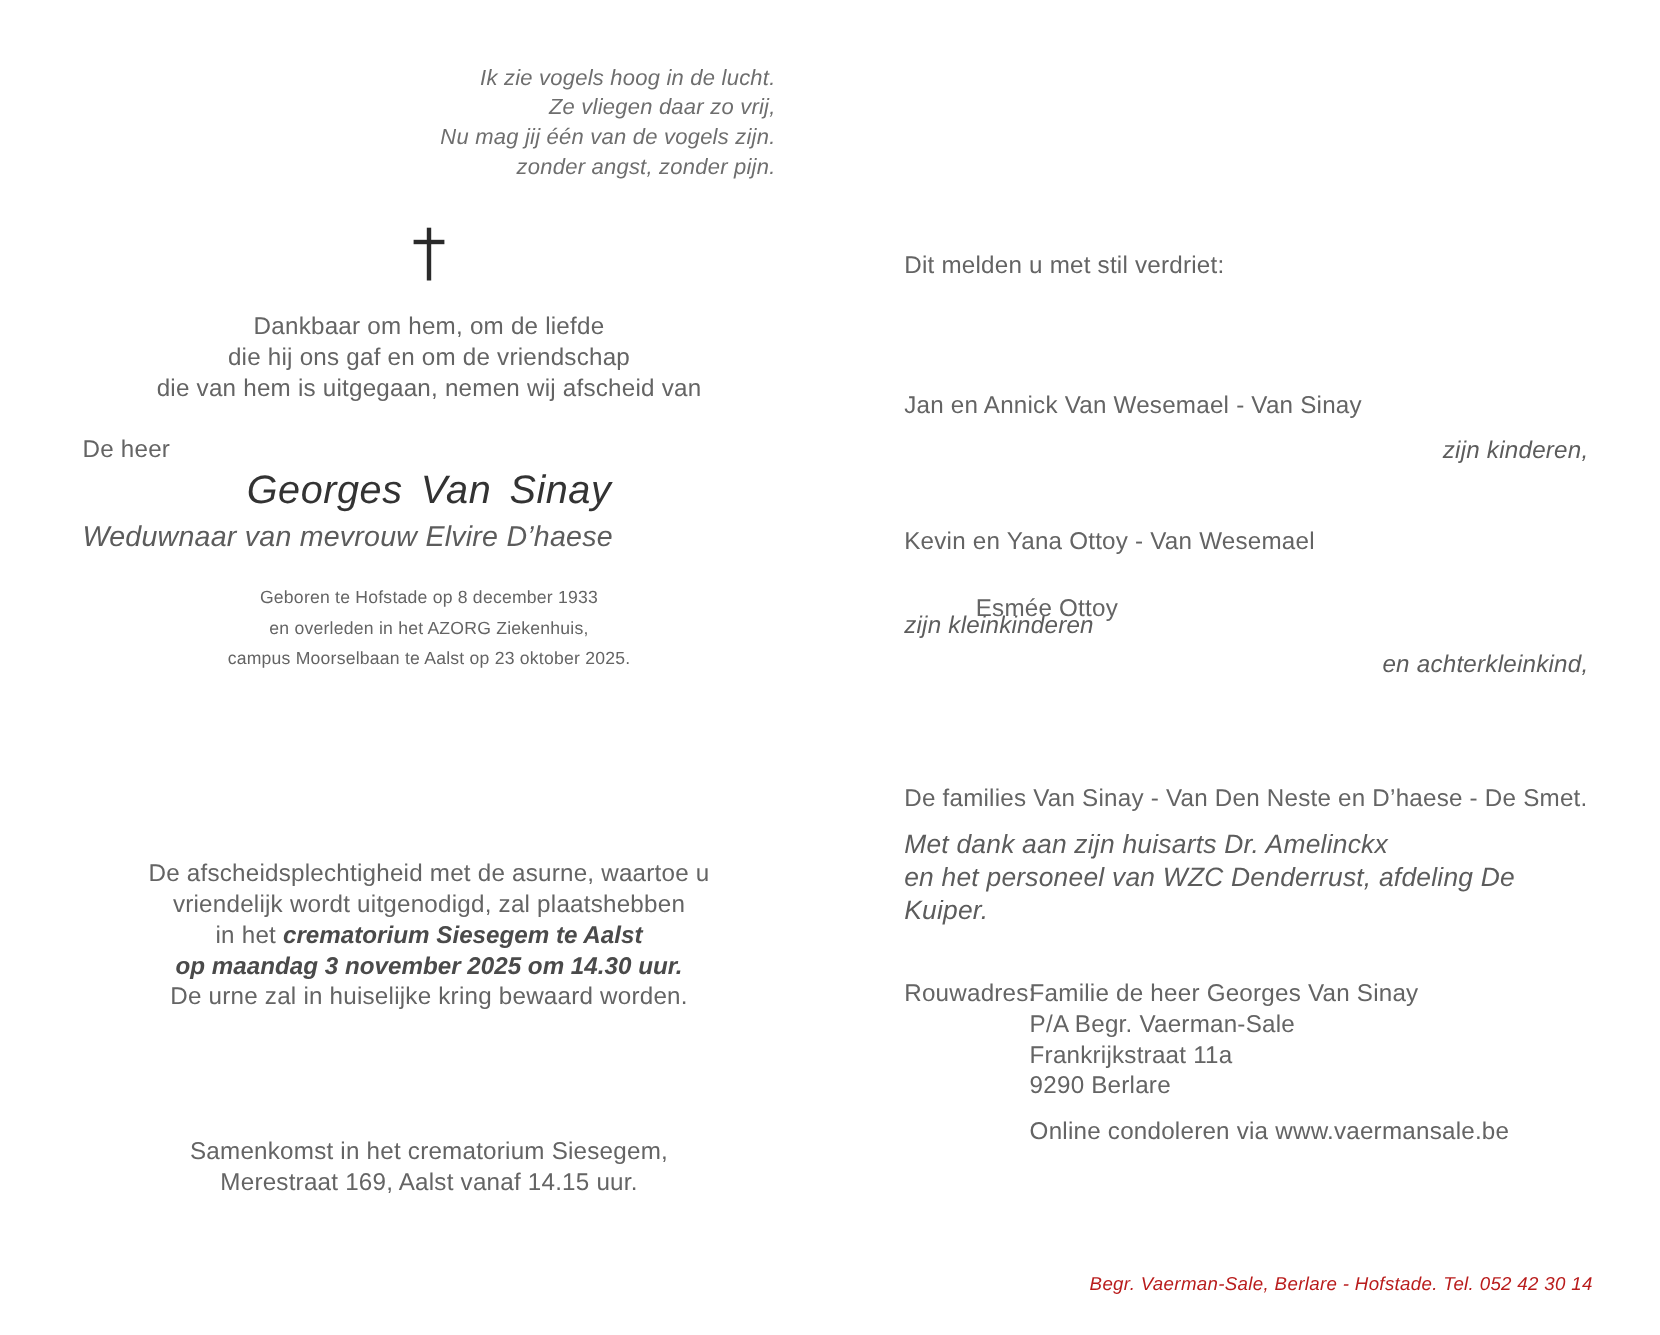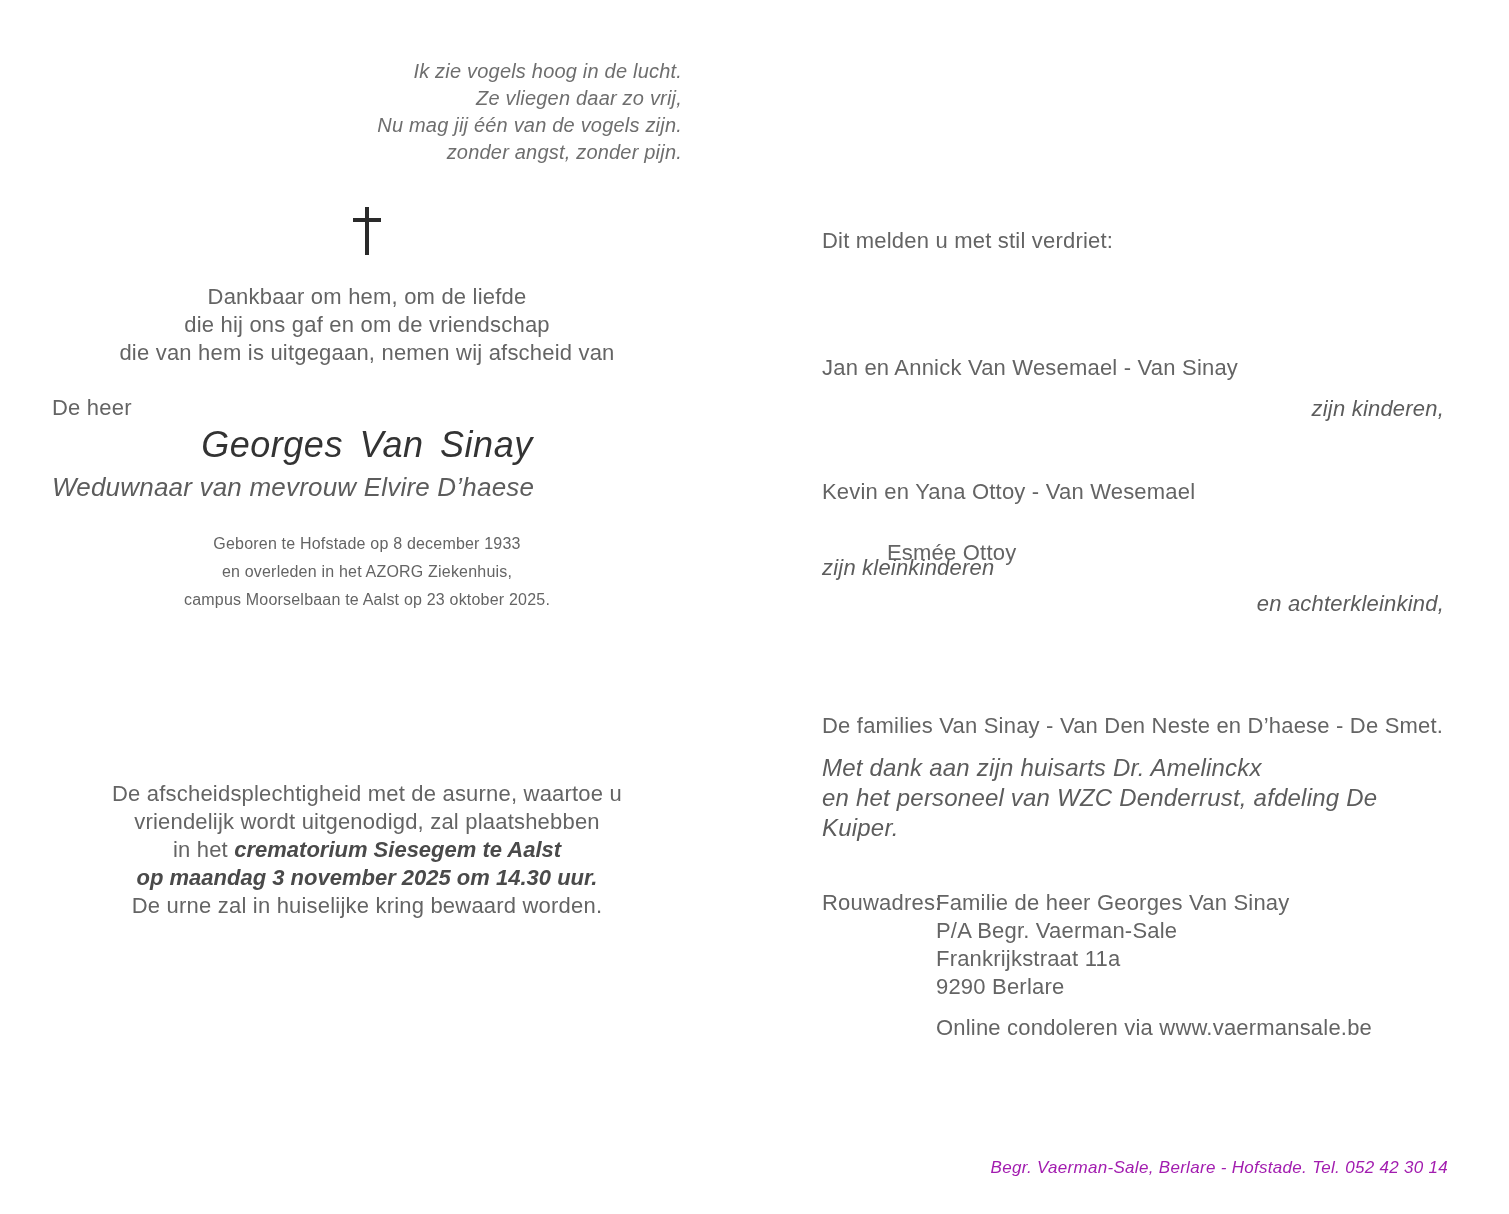--- a/index.html
+++ b/index.html
@@ -14,21 +14,21 @@
     background: #ffffff;
     overflow: hidden;
     font-family: "Liberation Sans", sans-serif;
     color: #646464;
     letter-spacing: 0.2px;
   }
 
   
   .col-left {
     position: absolute;
-    left: 52px;
+    left: 75px;
     top: 0;
     width: 630px;
     height: 1214px;
   }
   .poem {
     position: absolute;
     top: 58px;
     left: 0;
     right: 0;
     text-align: right;
@@ -158,21 +158,21 @@
   .mourning-address .addr-label { width: 114px; flex: 0 0 114px; }
   .condolence { top: 1015px; padding-left: 114px; }
 
   
   .footer {
     position: absolute;
     top: 1158px;
     right: 61px;
     font-style: italic;
     font-size: 17px;
-    color: #a21caf;
+    color: #b91c1c;
     letter-spacing: 0.3px;
   }
 </style>
 </head>
 <body>
 
 <div class="page">
 
   <div class="col-left">
 
@@ -207,20 +207,24 @@
     </div>
 
     <div class="ceremony">
       <div>De afscheidsplechtigheid met de asurne, waartoe u</div>
       <div>vriendelijk wordt uitgenodigd, zal plaatshebben</div>
       <div><span>in het </span><span class="bold-it">crematorium Siesegem te Aalst</span></div>
       <div class="bold-it">op maandag 3 november 2025 om 14.30 uur.</div>
       <div>De urne zal in huiselijke kring bewaard worden.</div>
     </div>
 
+    <div class="gathering">
+      <div>Samenkomst in het crematorium Siesegem,</div>
+      <div>Merestraat 169, Aalst vanaf 14.15 uur.</div>
+    </div>
 
   </div>
 
   <div class="col-right">
 
     <div class="r-abs announcement">Dit melden u met stil verdriet:</div>
 
     <div class="r-abs children-line">Jan en Annick Van Wesemael - Van Sinay</div>
     <div class="r-abs children-label">zijn kinderen,</div>
 

